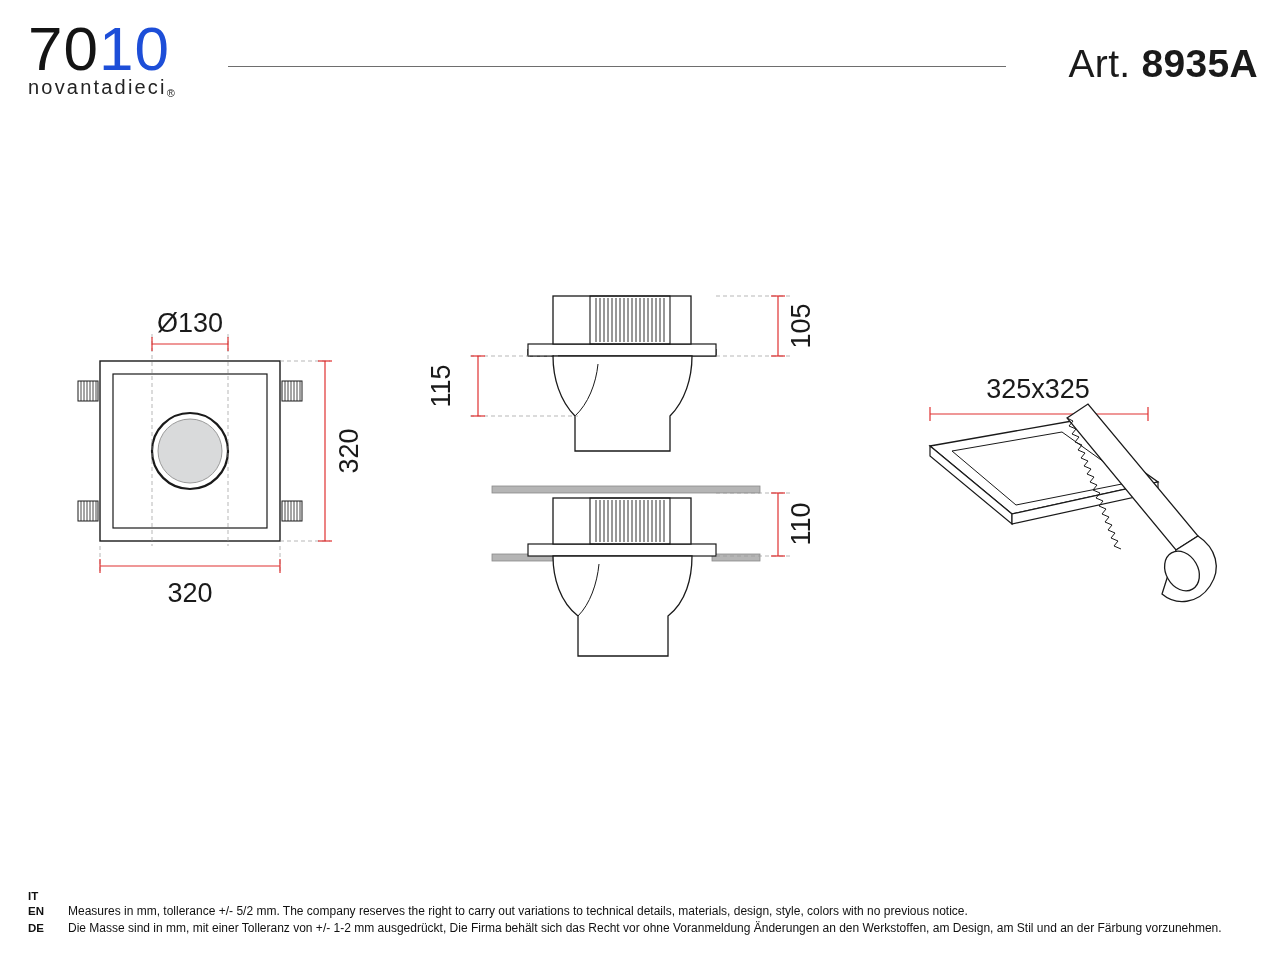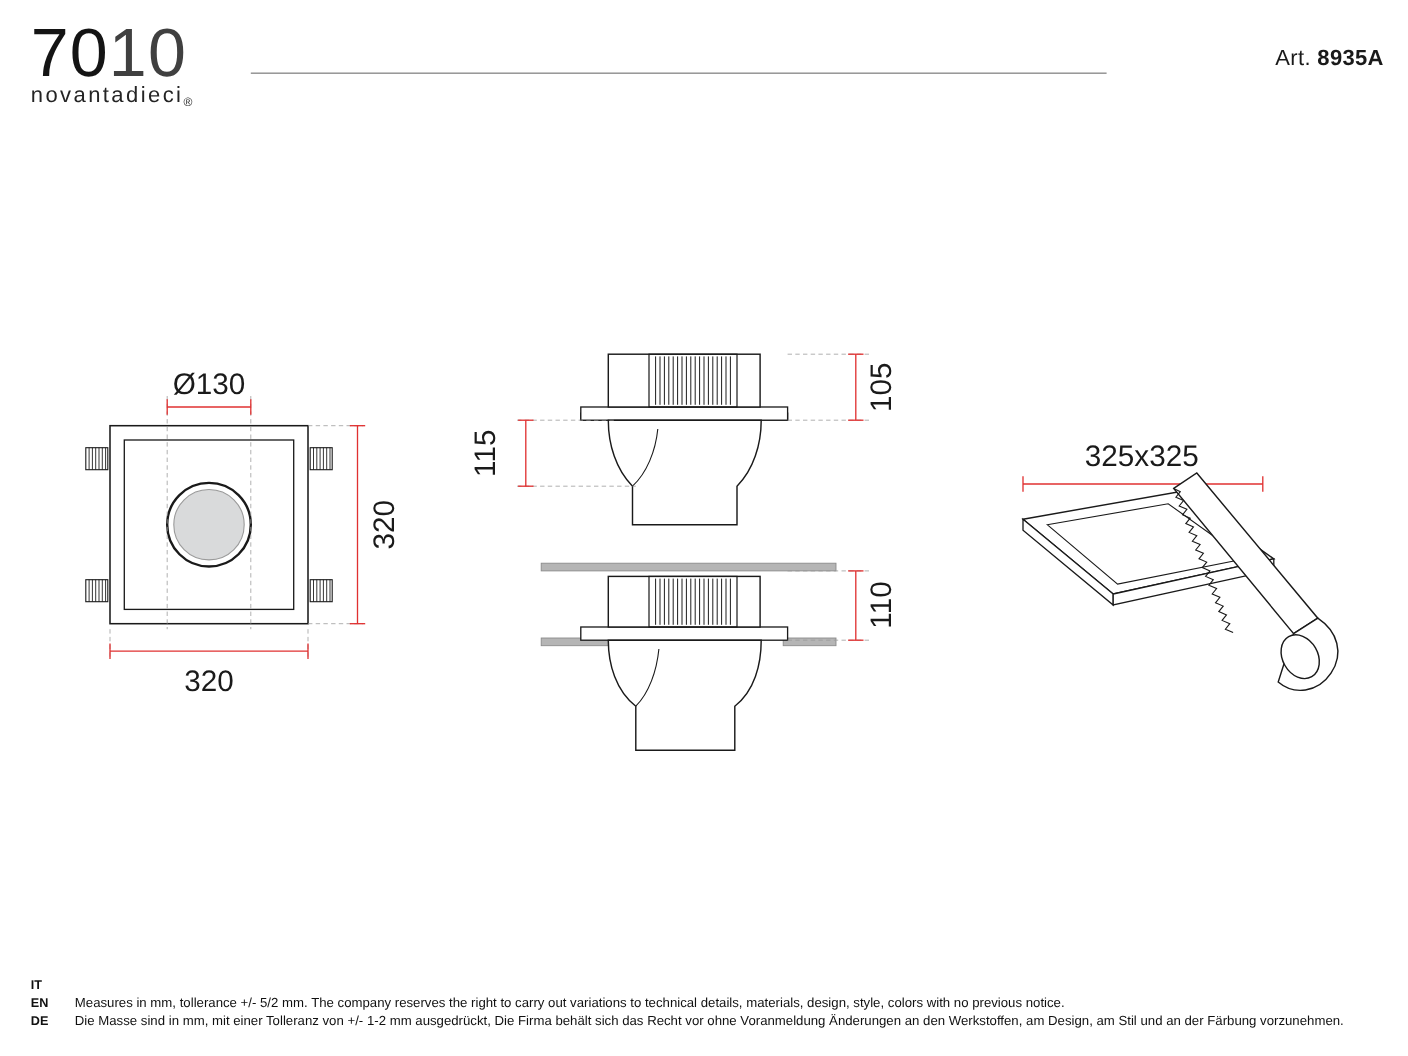--- a/index.html
+++ b/index.html
@@ -32,21 +32,21 @@
   .logo-main {
     font-size: 62px;
     line-height: 62px;
     letter-spacing: 1px;
     font-weight: 400;
     color: #141414;
     font-family: "Liberation Sans", sans-serif;
   }
   .logo-main .thin {
     font-weight: 300;
-    color: #404040;
+    color: #1d4ed8;
   }
   .logo-sub {
     font-size: 20px;
     letter-spacing: 2.2px;
     color: #242424;
     margin-top: -4px;
     font-weight: 300;
   }
   .logo-sub .reg {
     font-size: 11px;
@@ -57,32 +57,32 @@
     left: 228px;
     top: 66px;
     width: 778px;
     height: 1px;
     background: #6e6e6e;
   }
   .art-code {
     position: absolute;
     right: 22px;
     top: 42px;
-    font-size: 20px;
+    font-size: 39px;
     color: #1a1a1a;
     letter-spacing: 0.3px;
   }
   .art-code .bold {
     font-weight: 700;
   }
 
   
   .drawings {
     position: absolute;
-    top: 142px;
+    top: 116px;
     left: 0;
     width: 1280px;
     height: 700px;
   }
   .drawings svg {
     display: block;
   }
 
   
   .notes {

